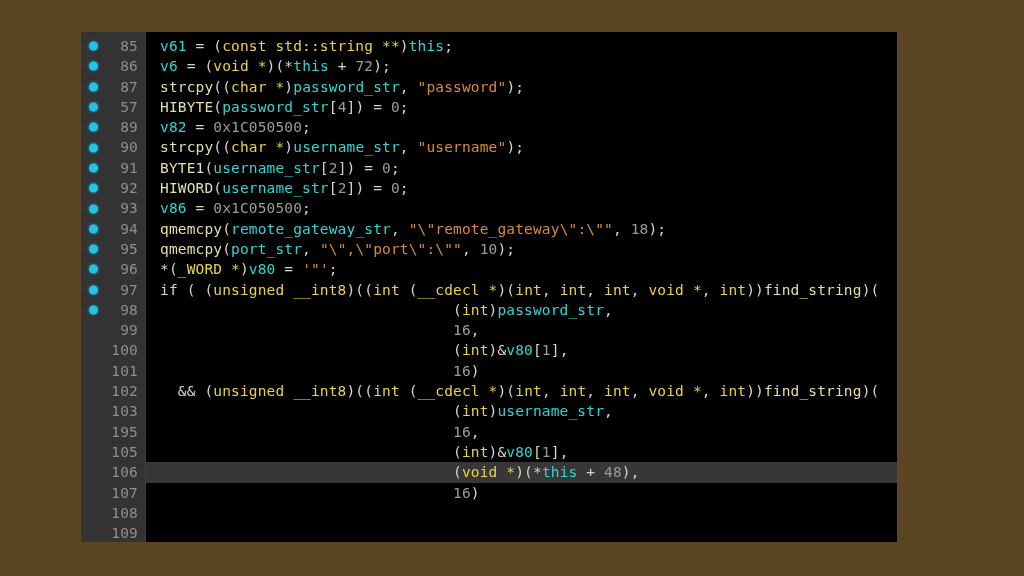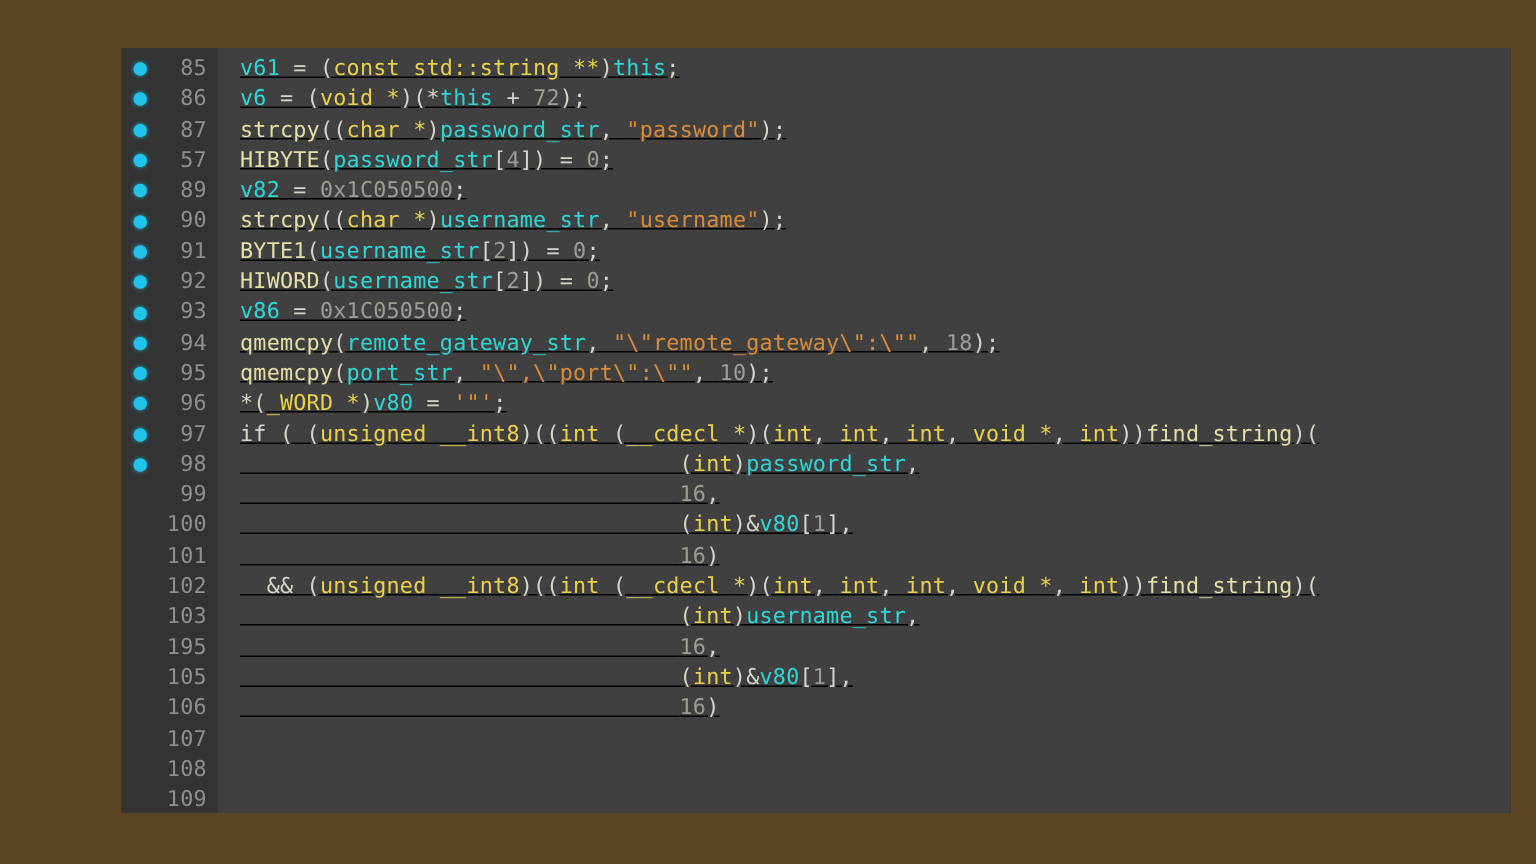--- a/index.html
+++ b/index.html
@@ -18,21 +18,21 @@
     position: relative;
     width: 1024px;
     height: 576px;
   }
 
   
   #code-panel {
     position: absolute;
     left: 81px;
     top: 32px;
-    width: 926px;
+    width: 816px;
     height: 510px;
     background: #2d2d2d;
     overflow: hidden;
     display: flex;
     flex-direction: row;
   }
 
   
   #gutter {
     position: relative;
@@ -70,23 +70,22 @@
     color: #8e8e8e;
     font-size: 14.5px;
     letter-spacing: 0.2px;
     font-family: "DejaVu Sans Mono", "Liberation Mono", monospace;
   }
 
   
   #code-area {
     position: relative;
     flex: 1 1 auto;
-    background: #404040;
+    background: #000000;
     overflow: hidden;
-    text-decoration: underline;
   }
   #code-inner {
     padding-top: 4px;
   }
   .code-row {
     height: 20.3px;
     line-height: 20.3px;
     white-space: pre;
     font-size: 14.5px;
     color: #d5d5cb;
@@ -220,18 +219,19 @@
           <div class="code-row"><span class="t-pln">*(</span><span class="t-kw">_WORD</span><span class="t-pln"> </span><span class="t-kw">*</span><span class="t-pln">)</span><span class="t-var">v80</span><span class="t-pln"> = </span><span class="t-str">'"'</span><span class="t-pln">;</span></div>
           <div class="code-row"><span class="t-pln">if ( (</span><span class="t-kw">unsigned __int8</span><span class="t-pln">)((</span><span class="t-kw">int</span><span class="t-pln"> (</span><span class="t-kw">__cdecl</span><span class="t-pln"> </span><span class="t-kw">*</span><span class="t-pln">)(</span><span class="t-kw">int</span><span class="t-pln">, </span><span class="t-kw">int</span><span class="t-pln">, </span><span class="t-kw">int</span><span class="t-pln">, </span><span class="t-kw">void</span><span class="t-pln"> </span><span class="t-kw">*</span><span class="t-pln">, </span><span class="t-kw">int</span><span class="t-pln">))</span><span class="t-fn">find_string</span><span class="t-pln">)(</span></div>
           <div class="code-row"><span class="t-pln">                                 (</span><span class="t-kw">int</span><span class="t-pln">)</span><span class="t-var">password_str</span><span class="t-pln">,</span></div>
           <div class="code-row"><span class="t-pln">                                 </span><span class="t-num">16</span><span class="t-pln">,</span></div>
           <div class="code-row"><span class="t-pln">                                 (</span><span class="t-kw">int</span><span class="t-pln">)&amp;</span><span class="t-var">v80</span><span class="t-pln">[</span><span class="t-num">1</span><span class="t-pln">],</span></div>
           <div class="code-row"><span class="t-pln">                                 </span><span class="t-num">16</span><span class="t-pln">)</span></div>
           <div class="code-row"><span class="t-pln">  &amp;&amp; (</span><span class="t-kw">unsigned __int8</span><span class="t-pln">)((</span><span class="t-kw">int</span><span class="t-pln"> (</span><span class="t-kw">__cdecl</span><span class="t-pln"> </span><span class="t-kw">*</span><span class="t-pln">)(</span><span class="t-kw">int</span><span class="t-pln">, </span><span class="t-kw">int</span><span class="t-pln">, </span><span class="t-kw">int</span><span class="t-pln">, </span><span class="t-kw">void</span><span class="t-pln"> </span><span class="t-kw">*</span><span class="t-pln">, </span><span class="t-kw">int</span><span class="t-pln">))</span><span class="t-fn">find_string</span><span class="t-pln">)(</span></div>
           <div class="code-row"><span class="t-pln">                                 (</span><span class="t-kw">int</span><span class="t-pln">)</span><span class="t-var">username_str</span><span class="t-pln">,</span></div>
           <div class="code-row"><span class="t-pln">                                 </span><span class="t-num">16</span><span class="t-pln">,</span></div>
           <div class="code-row"><span class="t-pln">                                 (</span><span class="t-kw">int</span><span class="t-pln">)&amp;</span><span class="t-var">v80</span><span class="t-pln">[</span><span class="t-num">1</span><span class="t-pln">],</span></div>
+          <div class="code-row current"><span class="t-pln">                                 (</span><span class="t-kw">void</span><span class="t-pln"> </span><span class="t-kw">*</span><span class="t-pln">)(*</span><span class="t-var">this</span><span class="t-pln"> + </span><span class="t-num">48</span><span class="t-pln">),</span></div>
           <div class="code-row"><span class="t-pln">                                 </span><span class="t-num">16</span><span class="t-pln">)</span></div>
         </div>
     </div>
 
   </div>
 </div>
 
 </body></html>

